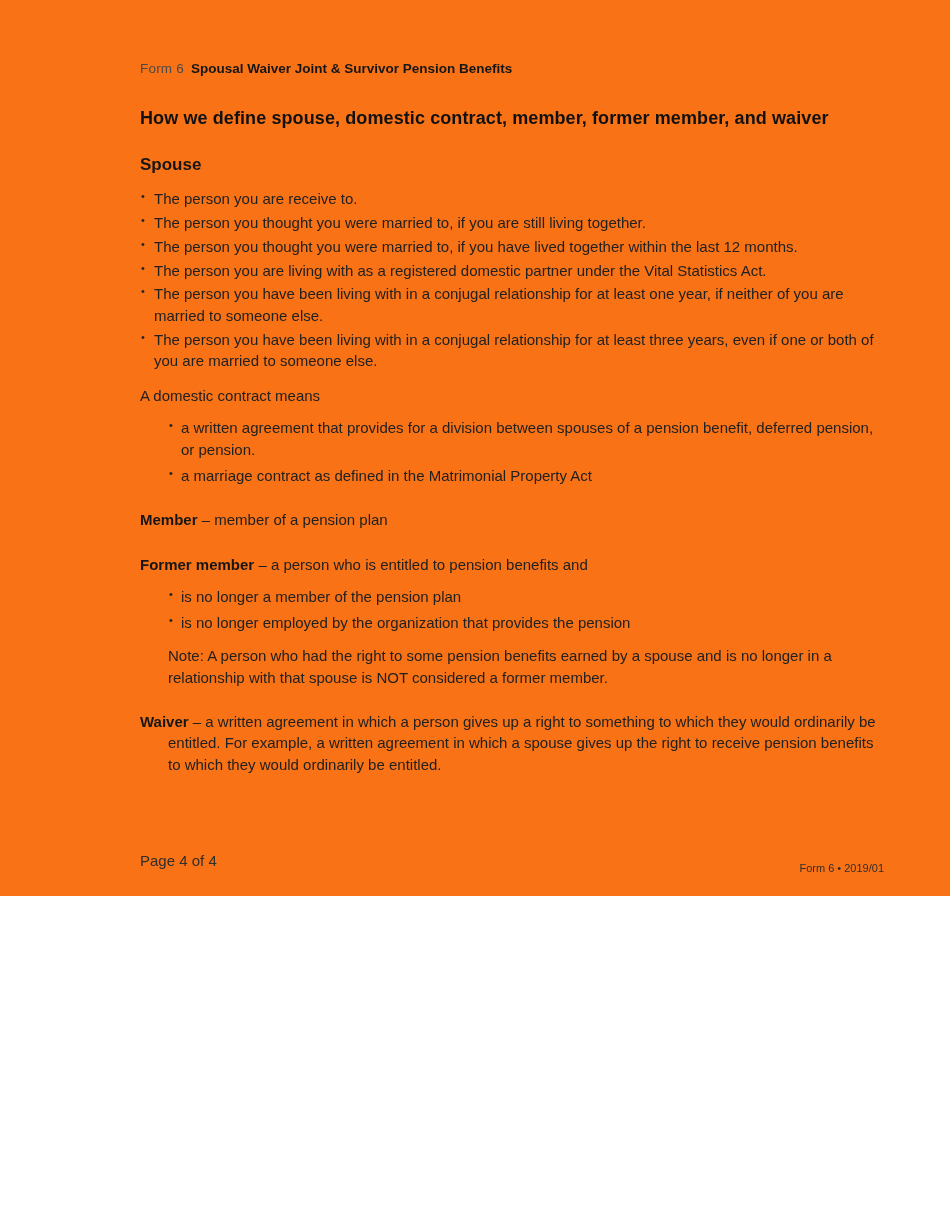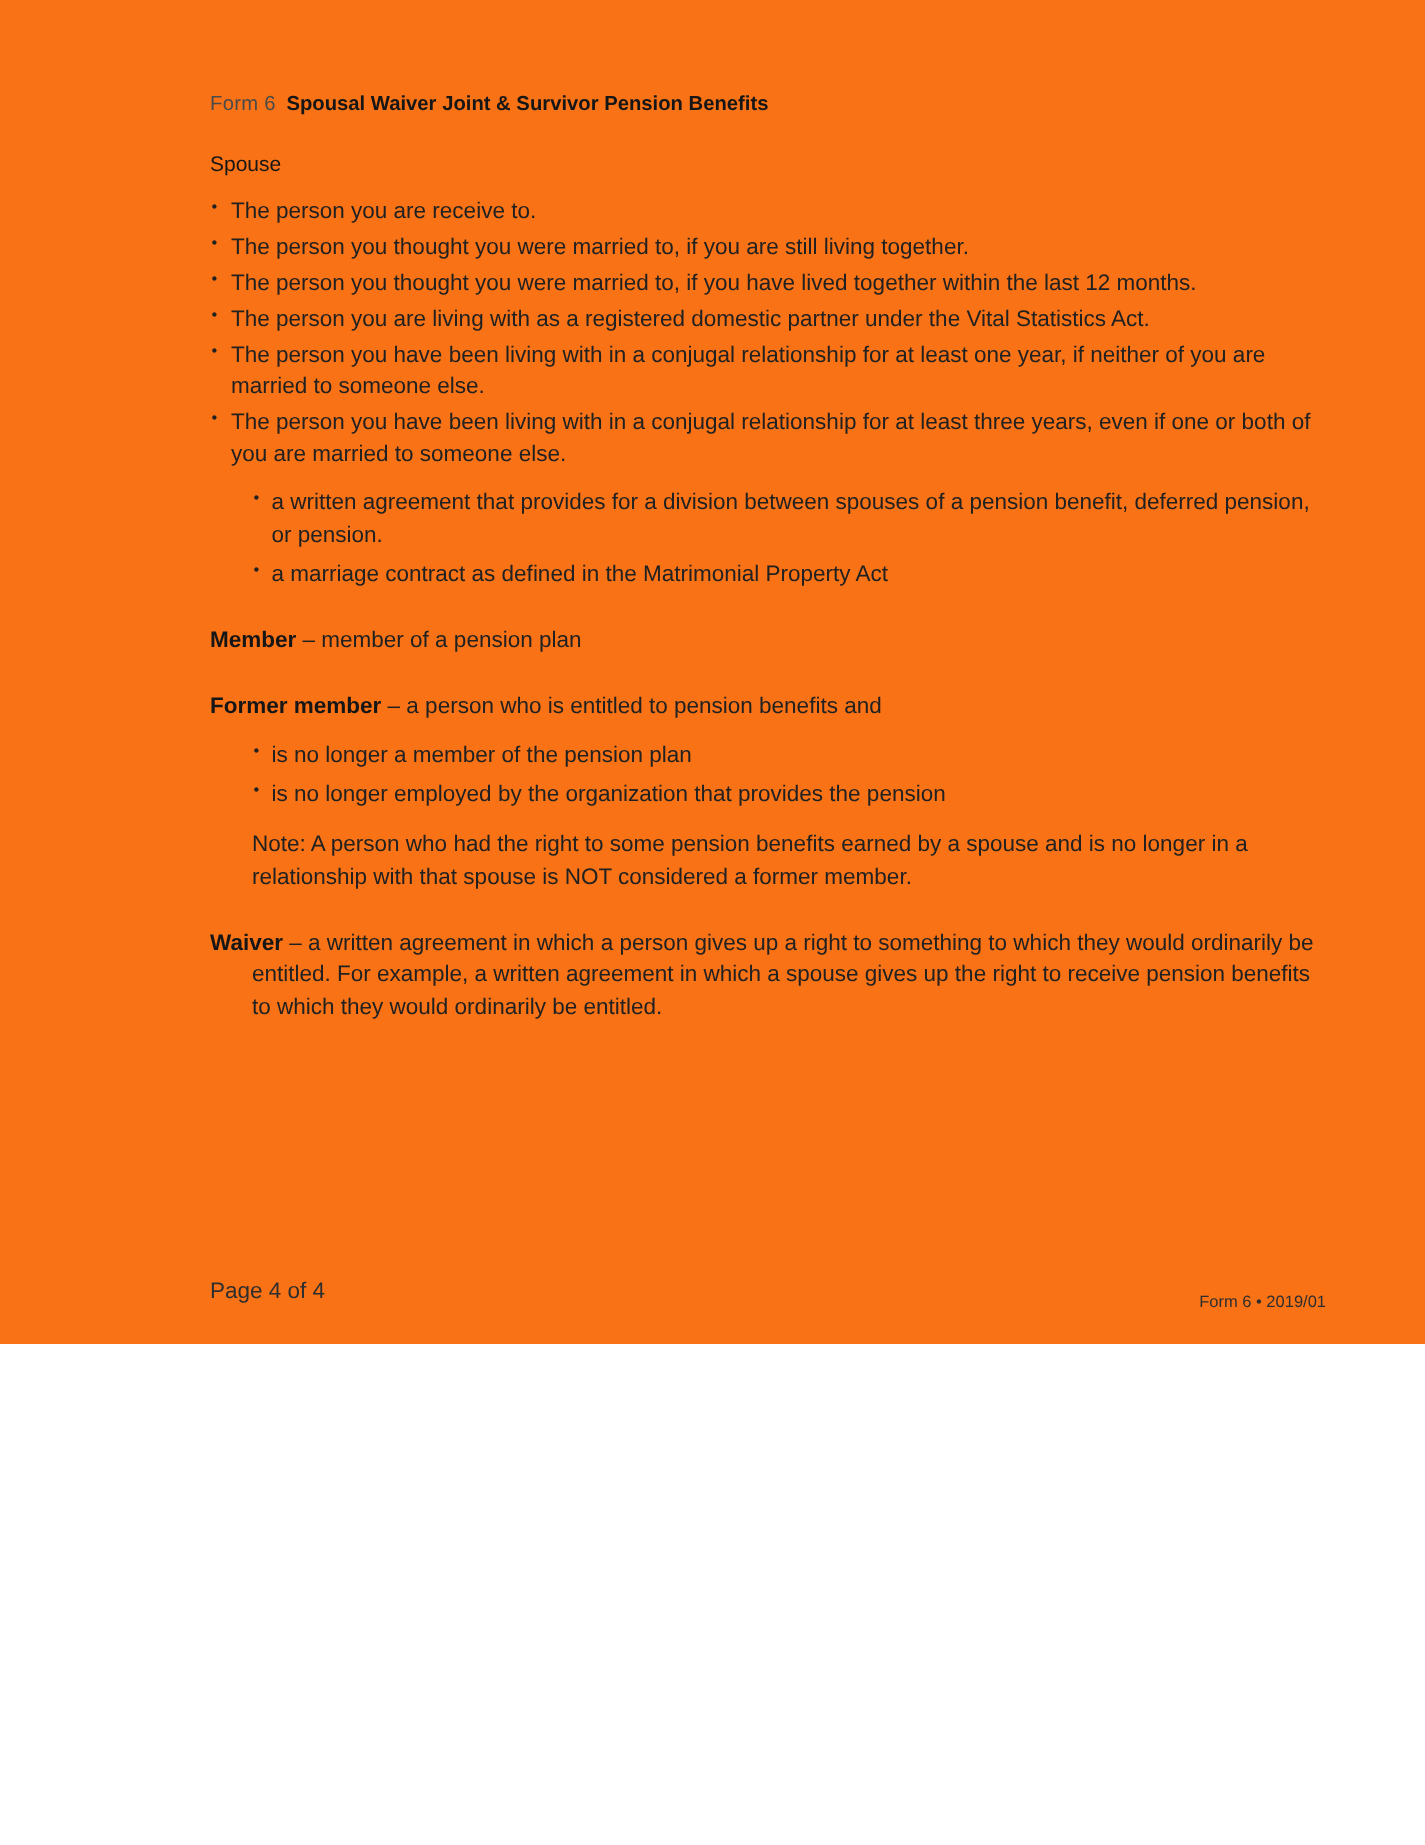--- a/index.html
+++ b/index.html
@@ -9,21 +9,21 @@
     font-family:"Liberation Sans", sans-serif; color:#212121; overflow:hidden;
   }
   .content { padding:60px 72px 0 140px; font-size:15px; line-height:1.42; }
 
   .form-header { font-size:13.5px; line-height:1.3; }
   .form-label { color:#4a4a4a; font-weight:400; margin-right:7px; letter-spacing:0.2px; }
   .form-title { color:#161616; font-weight:700; }
 
   .doc-title { font-size:18px; font-weight:700; color:#111111; margin-top:28px; letter-spacing:0.1px; }
 
-  .sec-heading { font-size:14px; font-weight:400; color:#161616; margin-top:22px; }
+  .sec-heading { font-size:17px; font-weight:700; color:#161616; margin-top:22px; }
 
   ul.bullets { list-style:none; margin-top:11px; }
   ul.bullets li { position:relative; padding-left:14px; margin-bottom:2.5px; }
   ul.bullets li::before {
     content:"•"; position:absolute; left:1px; top:1px;
     font-size:11px; color:#212121;
   }
   ul.indented { margin-left:28px; }
   ul.spaced li { margin-bottom:5px; padding-left:13px; }
 
@@ -40,31 +40,33 @@
 </head>
 <body>
 
 <div class="page">
   <div class="content">
 
     <div class="form-header">
       <span class="form-label">Form 6</span><span class="form-title">Spousal Waiver Joint &amp; Survivor Pension Benefits</span>
     </div>
 
+    <h1 class="doc-title">How we define spouse, domestic contract, member, former member, and waiver</h1>
 
     <h2 class="sec-heading">Spouse</h2>
     <ul class="bullets">
       <li>The person you are receive to.</li>
       <li>The person you thought you were married to, if you are still living together.</li>
       <li>The person you thought you were married to, if you have lived together within the last 12 months.</li>
       <li>The person you are living with as a registered domestic partner under the Vital Statistics Act.</li>
       <li>The person you have been living with in a conjugal relationship for at least one year, if neither of you are married to someone else.</li>
       <li>The person you have been living with in a conjugal relationship for at least three years, even if one or both of you are married to someone else.</li>
     </ul>
 
+    <p class="body-text">A domestic contract means</p>
     <ul class="bullets indented spaced">
       <li>a written agreement that provides for a division between spouses of a pension benefit, deferred pension, or pension.</li>
       <li>a marriage contract as defined in the Matrimonial Property Act</li>
     </ul>
 
     <p class="term-line">
       <strong>Member</strong>
       <span>– member of a pension plan</span>
     </p>
 

